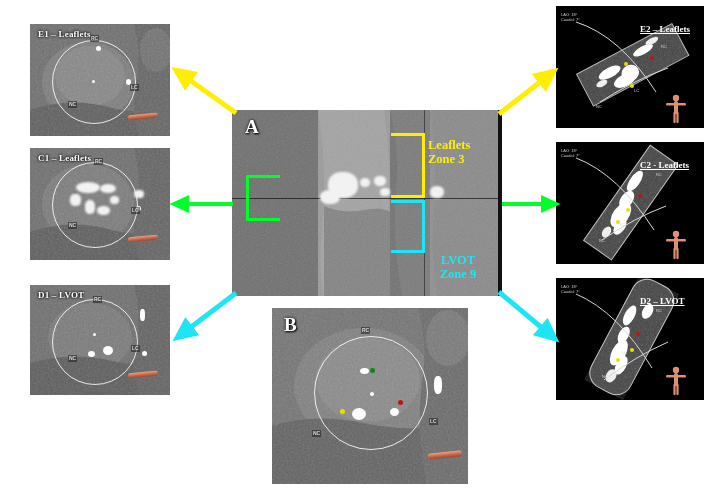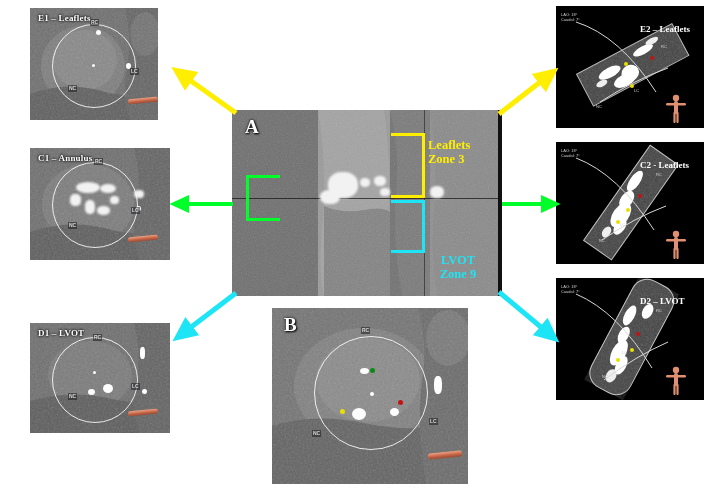--- a/index.html
+++ b/index.html
@@ -45,21 +45,21 @@
   .ruler{
     position:absolute;height:5px;border-radius:2px;
     background:linear-gradient(180deg,#f0a080,#c4664a 55%,#9c4a32);
     transform:rotate(-6deg);
   }
 
   
   .vr{position:absolute;background:#000;overflow:hidden;}
   .vr .label{
     position:absolute;color:#ffffff;font-weight:bold;font-size:9px;
-    font-family:"Liberation Serif", serif;white-space:nowrap;
+    font-family:"Liberation Serif", serif;white-space:nowrap;text-decoration:underline;
   }
   .vr .ori{
     position:absolute;color:#cfcfcf;font-size:4px;line-height:5px;
     font-family:"Liberation Sans", sans-serif;white-space:pre;
   }
 
   
   .arrows{position:absolute;left:0;top:0;width:708px;height:490px;pointer-events:none;}
 
   
@@ -102,21 +102,21 @@
           </feComponentTransfer>
       </filter>
       <radialGradient id="softwhite">
           <stop offset="0%" stop-color="#fff"></stop>
           <stop offset="70%" stop-color="#fff" stop-opacity=".8"></stop>
           <stop offset="100%" stop-color="#fff" stop-opacity="0"></stop>
         </radialGradient>
     </defs>
   </svg>
 
-  <div class="panel" style="left:30px;top:8px;width:128px;height:112px;text-align:center;">
+  <div class="panel" style="left:30px;top:24px;width:140px;height:112px;text-align:center;">
     <svg class="tissue" viewBox="0 0 140 112" preserveAspectRatio="none">
       <rect width="140" height="112" fill="#6f6f6f"></rect>
       <ellipse cx="58" cy="58" rx="46" ry="40" fill="#7e7e7e"></ellipse>
       <ellipse cx="60" cy="52" rx="35" ry="30" fill="#888"></ellipse>
       <path d="M0 86 Q40 72 82 84 Q112 92 140 80 L140 112 L0 112 Z" fill="#5f5f5f"></path>
       <path d="M104 0 Q112 30 106 62 Q100 92 110 112 L140 112 L140 0 Z" fill="#656565"></path>
       <ellipse cx="126" cy="26" rx="16" ry="22" fill="#737373"></ellipse>
       <rect width="140" height="112" filter="url(#ctnoise)" opacity=".85"></rect>
     </svg>
     <div class="circ" style="left:22px;top:16px;width:84px;height:84px;"></div>
@@ -145,24 +145,24 @@
     <div class="calc2" style="left:40px;top:46px;width:11px;height:12px;border-radius:40%;"></div>
     <div class="calc2" style="left:55px;top:52px;width:10px;height:14px;border-radius:40%;"></div>
     <div class="calc2" style="left:67px;top:58px;width:13px;height:9px;border-radius:45%;"></div>
     <div class="calc2" style="left:80px;top:48px;width:9px;height:8px;border-radius:45%;"></div>
     <div class="calc2" style="left:104px;top:42px;width:10px;height:8px;border-radius:45%;"></div>
     <div class="calc" style="left:106px;top:58px;width:5px;height:5px;"></div>
     <div class="marker" style="left:64px;top:10px;">RC</div>
     <div class="marker" style="left:101px;top:59px;">LC</div>
     <div class="marker" style="left:38px;top:74px;">NC</div>
     <div class="ruler" style="left:98px;top:88px;width:30px;"></div>
-    <div class="label" style="left:8px;top:5px;font-size:9px;">C1 – Annulus</div>
-  </div>
-
-  <div class="panel" style="left:30px;top:285px;width:140px;height:110px;margin-top:38px;">
+    <div class="label" style="left:8px;top:5px;font-size:9px;">C1 – Leaflets</div>
+  </div>
+
+  <div class="panel" style="left:30px;top:285px;width:140px;height:110px;">
     <svg class="tissue" viewBox="0 0 140 110" preserveAspectRatio="none">
       <rect width="140" height="110" fill="#6f6f6f"></rect>
       <ellipse cx="60" cy="52" rx="42" ry="34" fill="#7b7b7b"></ellipse>
       <path d="M0 78 Q40 66 82 76 Q112 84 140 72 L140 110 L0 110 Z" fill="#5d5d5d"></path>
       <path d="M104 0 Q112 28 106 58 Q100 88 110 110 L140 110 L140 0 Z" fill="#636363"></path>
       <rect width="140" height="110" filter="url(#ctnoise)" opacity=".85"></rect>
     </svg>
     <div class="circ" style="left:22px;top:14px;width:86px;height:86px;"></div>
     <div class="calc" style="left:73px;top:61px;width:10px;height:9px;"></div>
     <div class="calc" style="left:58px;top:66px;width:7px;height:6px;"></div>

